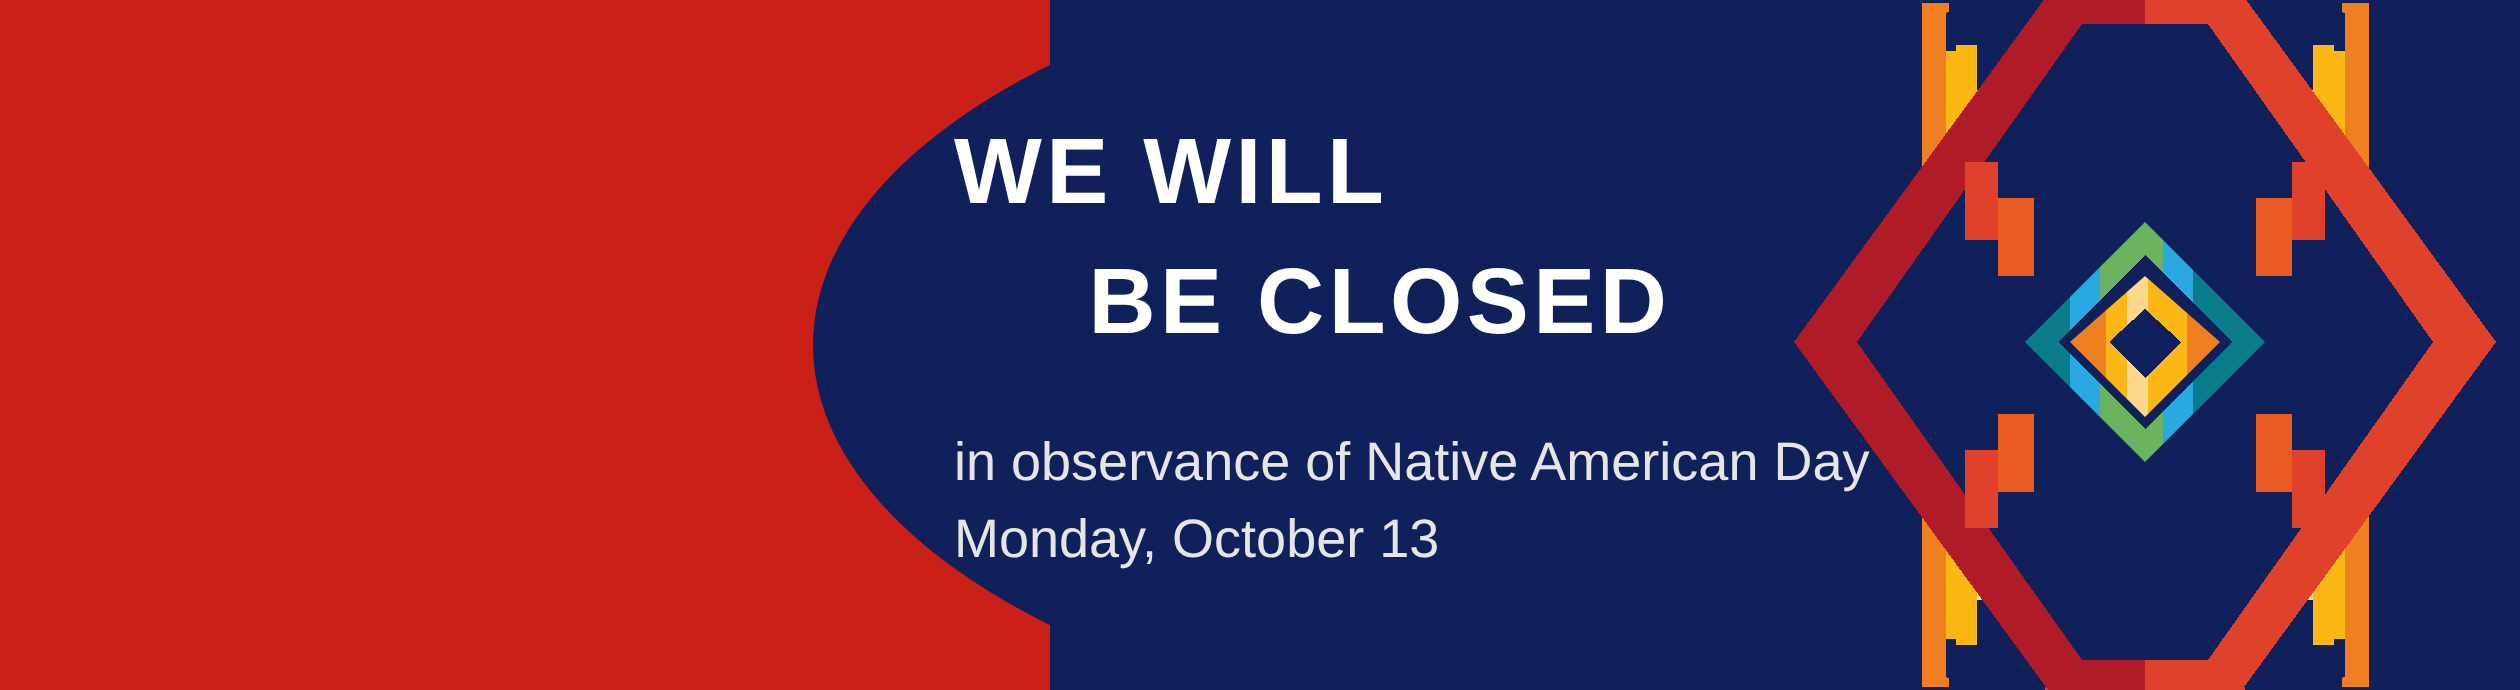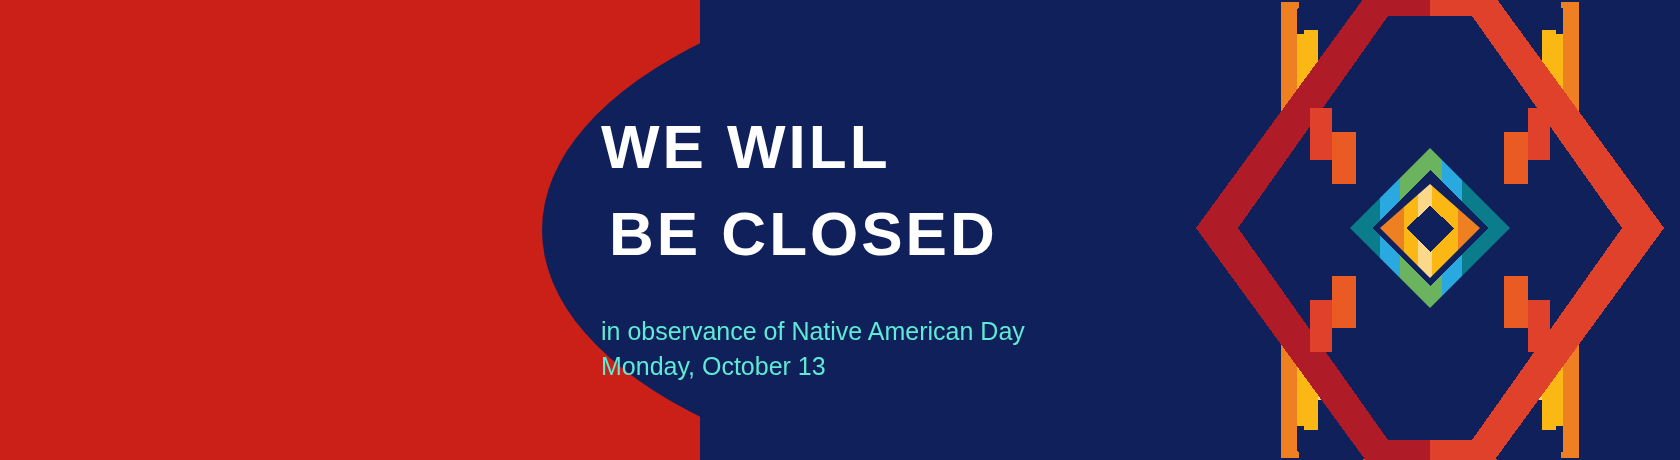--- a/index.html
+++ b/index.html
@@ -42,44 +42,44 @@
     top: 0;
     bottom: 0;
     left: 700px;
     right: 0;
     background: #10205A;
   }
 
   
   .text-block {
     position: absolute;
-    left: 601px;
+    left: 636px;
     top: 72px;
     width: 560px;
     z-index: 5;
-    margin-top: 32px;
   }
   .headline {
     color: #ffffff;
     font-weight: bold;
     font-size: 62px;
     line-height: 1.40;
     letter-spacing: 3px;
     margin: 0;
     white-space: nowrap;
   }
   .headline-line2 {
     margin-left: 8px;
+    text-align: center;
   }
   .subline-wrap {
     margin-top: 36px;
   }
   .subline {
-    color: #5eead4;
-    font-size: 25px;
+    color: #e5e5e5;
+    font-size: 36px;
     line-height: 1.42;
     font-weight: normal;
     margin: 0;
     white-space: nowrap;
   }
   .subline-2 { font-weight: normal; }
 
   
   .pattern {
     position: absolute;

